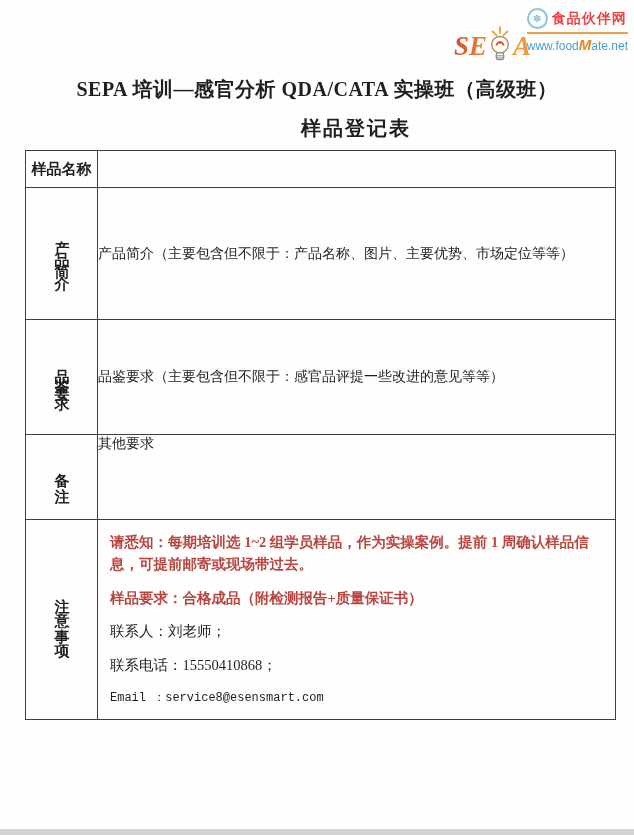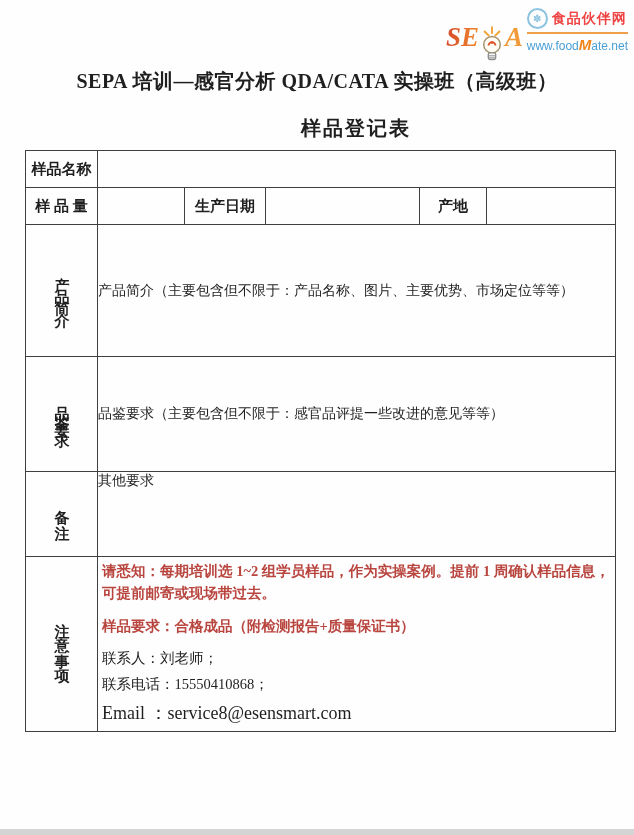--- a/index.html
+++ b/index.html
@@ -5,21 +5,21 @@
   html,body { margin:0; padding:0; }
   body {
     width:634px; height:835px; position:relative;
     background:#fefefe; overflow:hidden;
     font-family:"Liberation Serif","DejaVu Serif",serif;
     color:#1f1f1f;
   }
 
   
   .logo { position:absolute; top:8px; right:6px; width:186px; height:56px; }
-  .logo-main { position:absolute; left:4px; bottom:4px; display:flex; align-items:flex-start; }
+  .logo-main { position:absolute; left:12px; bottom:4px; display:flex; align-items:flex-end; }
   .logo-se {
     font-size:27px; font-weight:bold; font-style:italic; line-height:1;
     color:#d6492a;
     background:linear-gradient(90deg,#d6492a,#f08c2e);
     -webkit-background-clip:text; background-clip:text; -webkit-text-fill-color:transparent;
   }
   .logo-a { font-size:27px; font-weight:bold; font-style:italic; line-height:1; color:#f09a3a; }
   .bulb-svg { width:30px; height:38px; margin:0 -2px -2px -2px; }
   .logo-right { position:absolute; right:0; top:0; text-align:left; }
   .logo-top { display:flex; align-items:center; gap:4px; }
@@ -31,21 +31,21 @@
   .site-name { color:#ef4444; font-size:14px; font-weight:bold; letter-spacing:1px; }
   .logo-url {
     margin-top:3px; border-top:2px solid #f0a04a; padding-top:2px;
     font-size:12px; color:#4a9fd4; font-family:"Liberation Sans",sans-serif;
     white-space:nowrap;
   }
   .logo-url .m { color:#f08519; font-size:15px; font-style:italic; font-weight:bold; }
 
   
   .doc-title {
-    position:absolute; top:68px; left:0; width:100%; margin:0;
+    position:absolute; top:76px; left:0; width:100%; margin:0;
     text-align:center; font-size:20px; font-weight:bold; letter-spacing:0.5px;
   }
   .doc-subtitle {
     position:absolute; top:115px; left:0; width:100%; margin:0;
     text-align:center; font-size:20px; font-weight:bold; letter-spacing:2px;padding-left:39px;
   }
 
   
   table.form {
     position:absolute; left:25px; top:150px; width:590px;
@@ -67,24 +67,24 @@
   }
   .sp8  { letter-spacing:9px;  }
   .sp10 { letter-spacing:12px; }
   .sp12 { letter-spacing:14px; }
   .sp14 { letter-spacing:16px; }
 
   td.hint-cell { font-size:14px; vertical-align:middle; padding:0 10px 0 12px; }
   td.remark-cell { font-size:14px; vertical-align:top; padding:14px 10px 0 12px; }
 
   td.notice-cell { vertical-align:top; padding:7px 12px 6px 12px; }
-  .notice-cell p { margin:4px; }
+  .notice-cell p { margin:12px; }
   .red-note { color:#b9453f; font-weight:bold; font-size:14.5px; line-height:1.5; margin-bottom:11px !important; }
   .black-note { font-size:14.5px; line-height:1.5; }
-  .mono-mix { font-family:Liberation Serif, serif; font-size:18px; }
+  .mono-mix { font-family:Liberation Mono, monospace; font-size:12px; }
 
   .bottom-strip {
     position:absolute; left:0; bottom:0; width:100%; height:6px;
     background:#d4d4d4;
   }
 </style>
 </head>
 <body>
 
 <div class="logo">
@@ -121,28 +121,20 @@
       <col style="width:81px">
     <col style="width:154px">
       <col style="width:67px">
       <col style="width:129px">
   </colgroup>
   <tbody>
     <tr class="rh-c">
       <td class="lbl">样品名称</td>
       <td colspan="5" class="input-cell"></td>
     </tr>
-    <tr class="rh-d">
-      <td class="lbl">样 品 量</td>
-      <td class="input-cell"></td>
-      <td class="lbl">生产日期</td>
-      <td class="input-cell"></td>
-      <td class="lbl">产地</td>
-      <td class="input-cell"></td>
-    </tr>
     <tr class="rh-f">
       <td class="vcell">
         <span class="vtext sp10">产品简介</span>
       </td>
       <td colspan="5" class="hint-cell">产品简介（主要包含但不限于：产品名称、图片、主要优势、市场定位等等）</td>
     </tr>
     <tr class="rh-g">
       <td class="vcell">
         <span class="vtext sp8">品鉴要求</span>
       </td>

